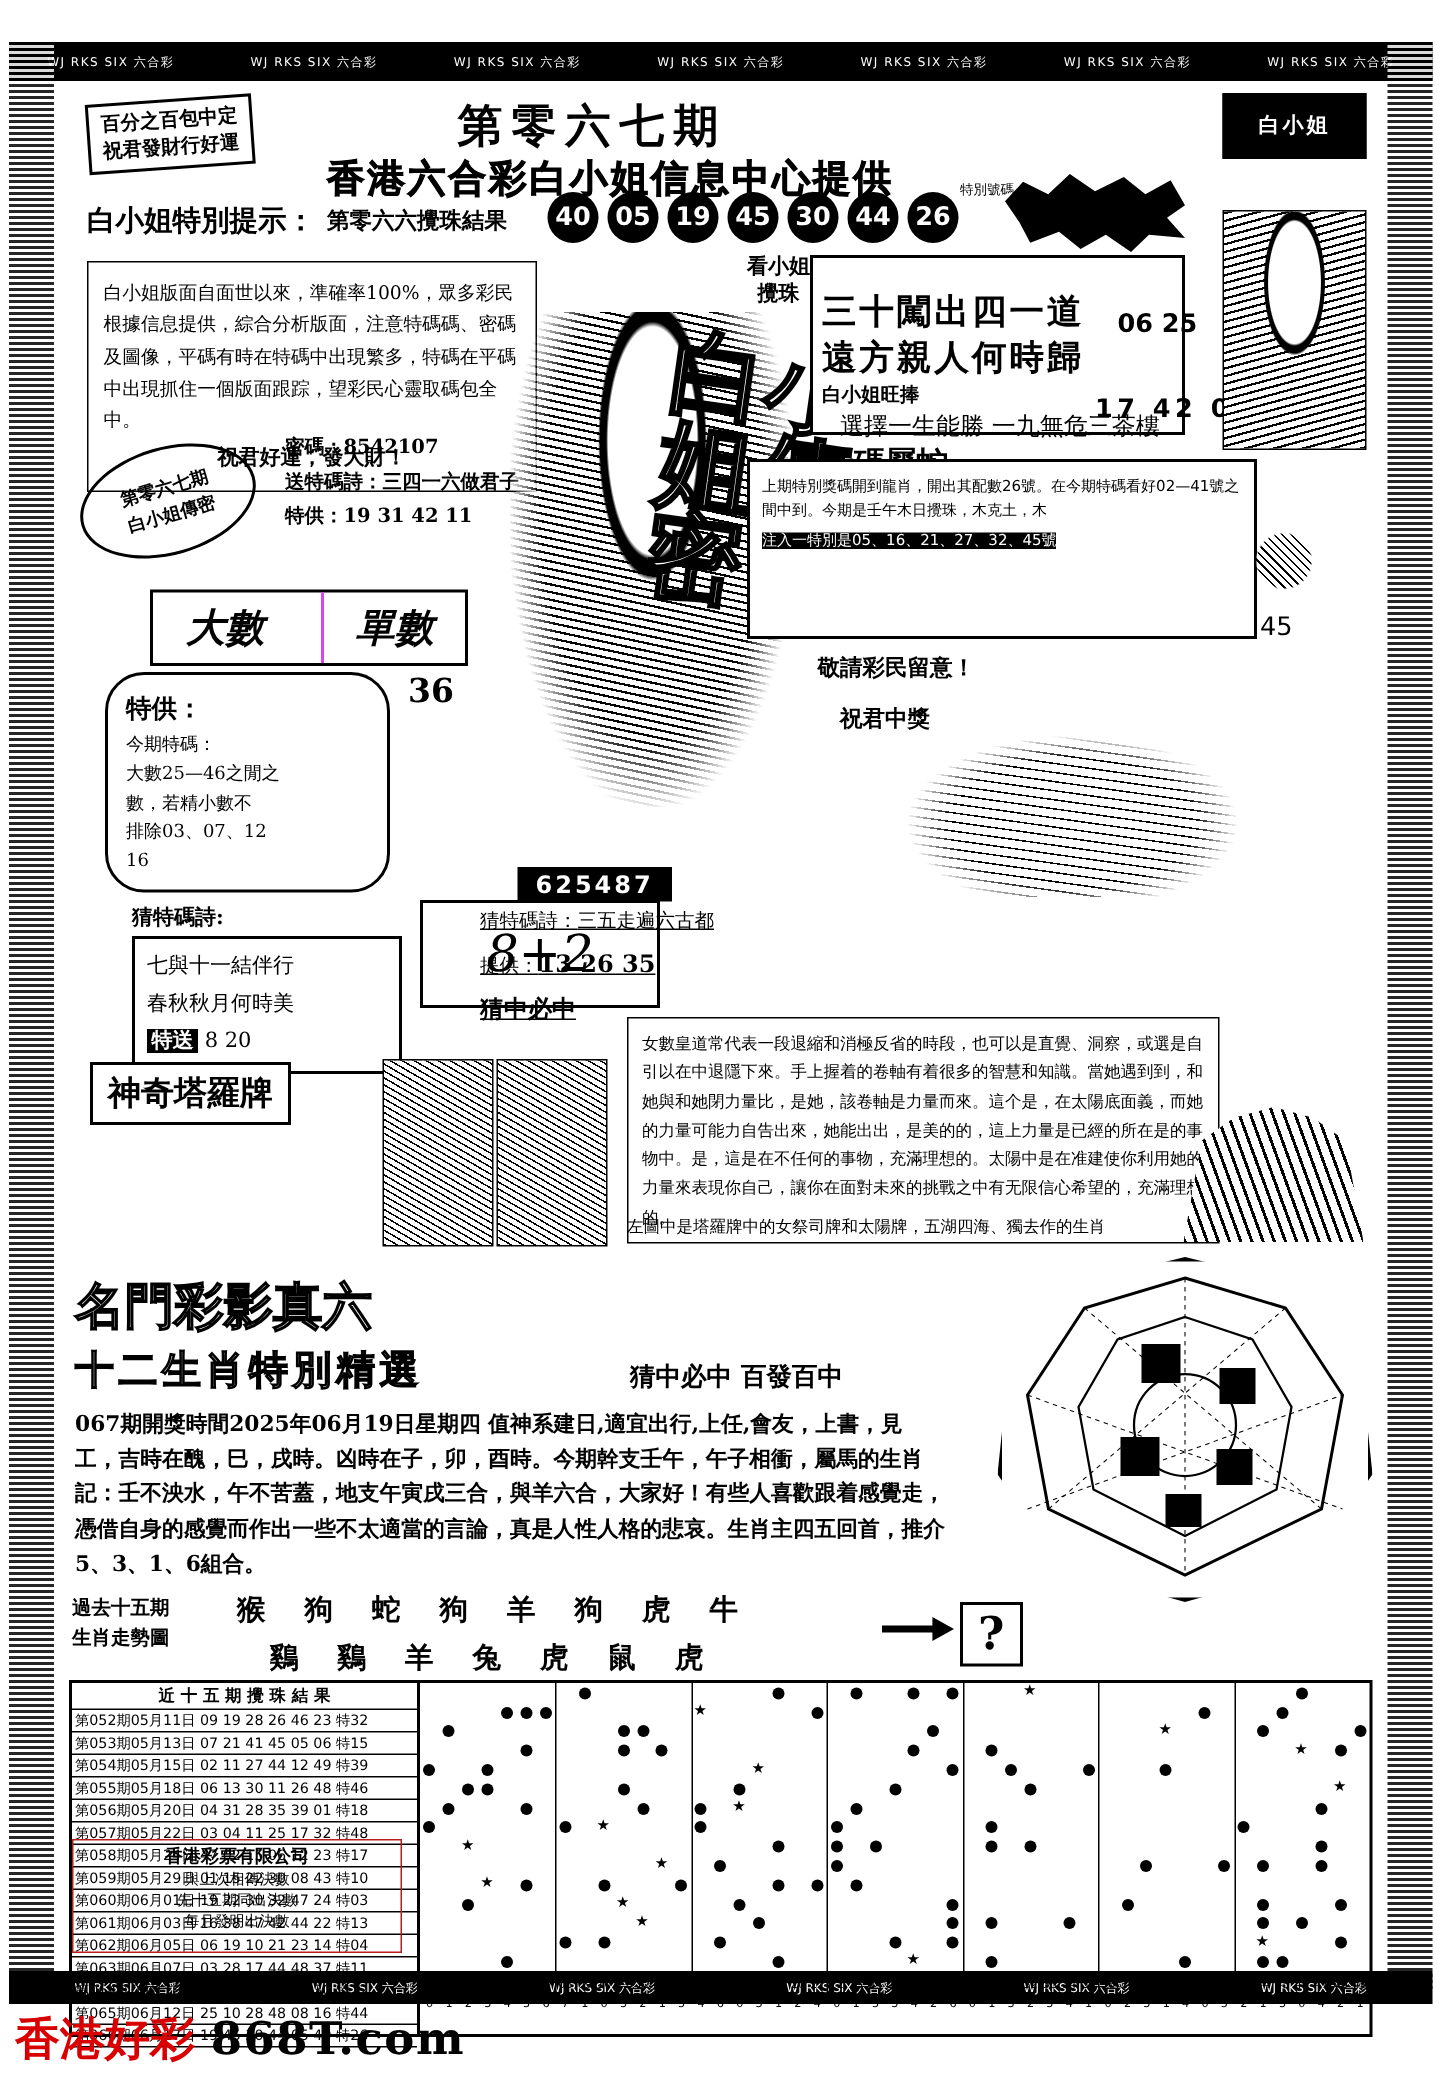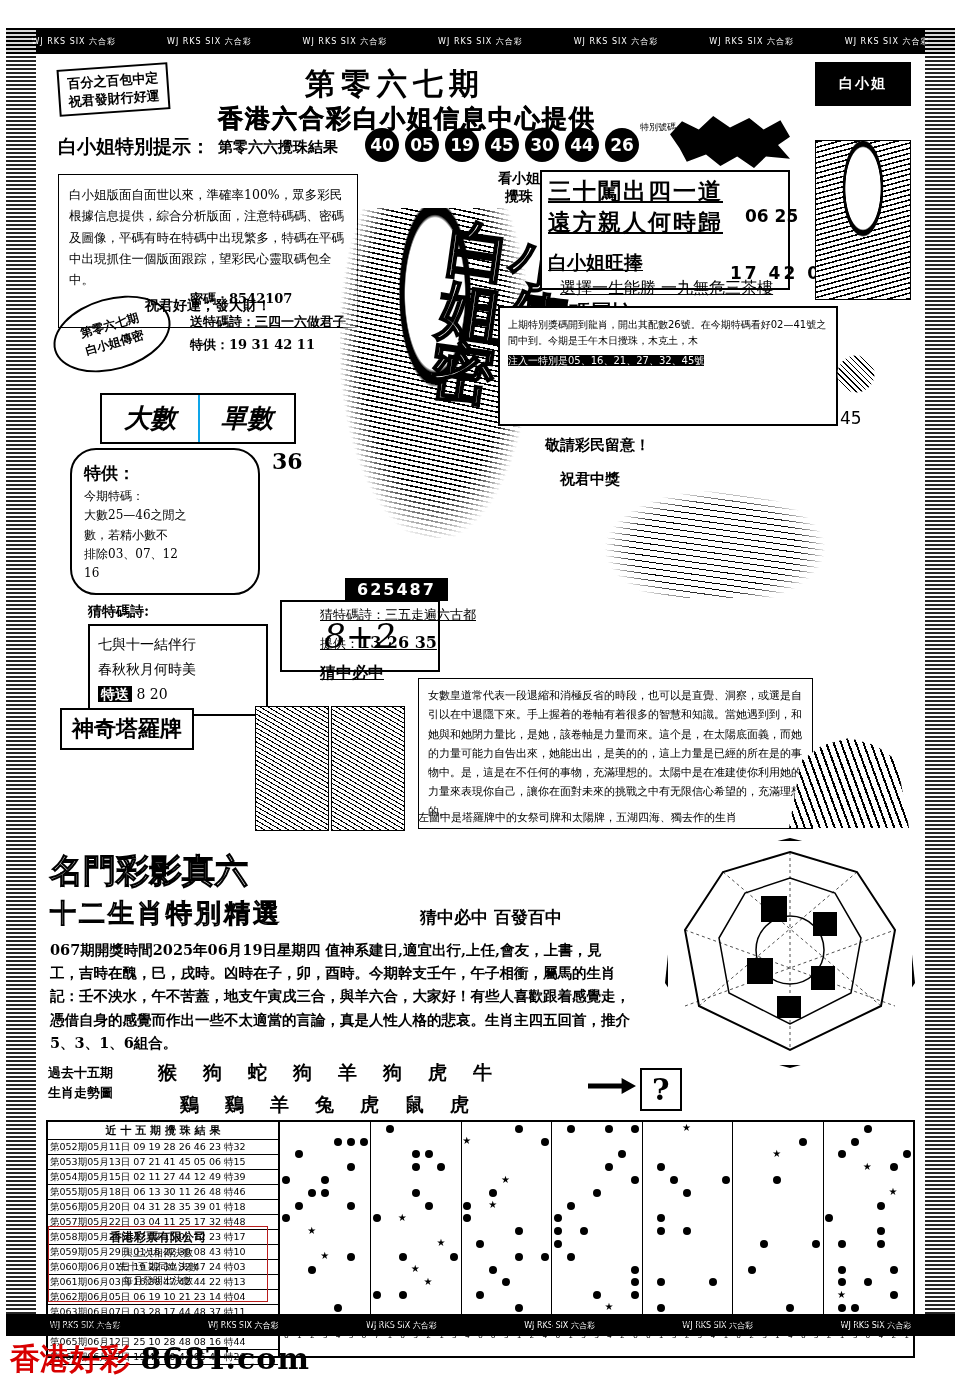--- a/index.html
+++ b/index.html
@@ -125,21 +125,21 @@
 
   
   .dual-box {
     position:absolute; left:60px; top:335px;
     display:flex; gap:0; border:2px solid #000;font-style:italic;
   }
   .dual-box .cell {
     width:96px; text-align:center; padding:6px 2px;
     font-size:26px; font-weight:bold; font-family:"DejaVu Serif", serif;
   }
-  .dual-box .cell + .cell { border-left:2px solid #0ea5e9; }
+  .dual-box .cell + .cell { border-left:2px solid #d946ef;margin-left:16px; }
   .bubble {
     position:absolute; left:30px; top:390px; width:190px;
     border:2px solid #000; border-radius:26px;
     padding:10px 12px; font-size:12px; line-height:1.6;
     font-family:"DejaVu Serif", serif; background:#fff;
   }
   .bubble .tg { font-size:17px; font-weight:bold; }
   .bubble .num36 { position:absolute; left:200px; top:-6px; font-size:22px; font-weight:bold;}
 
   .guess-box {
@@ -184,26 +184,25 @@
     -webkit-text-stroke:2px #000; color:#fff;
     transform:rotate(8deg);
   }
 
   
   .rbox {
     position:absolute; border:2px solid #000; background:#fff;
   }
   .r-top {
     left:500px; top:112px; width:250px; height:120px;
-    padding:4px 6px;
-    text-decoration:underline;
+    padding:20px 6px;
   }
   .r-top .line1 { font-size:23px; font-weight:bold; letter-spacing:2px; font-family:"DejaVu Serif", serif;}
   .r-top .line2 { font-size:23px; font-weight:bold; letter-spacing:2px; font-family:"DejaVu Serif", serif;}
-  .r-top .line3 { font-size:19px; font-weight:bold; margin-top:12px; font-family:"DejaVu Serif", serif;}
+  .r-top .line3 { font-size:13px; font-weight:bold; margin-top:0; font-family:"DejaVu Serif", serif;}
   .r-top .line4 { font-size:16px; margin-top:2px;margin-left:12px;}
   .r-top .line5 { font-size:21px; font-weight:bold; color:#000;}
   .vert-label {
     position:absolute; left:458px; top:112px; width:42px;
     font-size:14px; font-weight:bold; line-height:1.25; text-align:center;
     font-family:"DejaVu Serif", serif;
   }
   .nums-a { position:absolute; left:705px; top:148px; font-size:17px; font-weight:bold;}
   .nums-b { position:absolute; left:690px; top:205px; font-size:17px; font-weight:bold; letter-spacing:3px;}
   .lady-photo {

